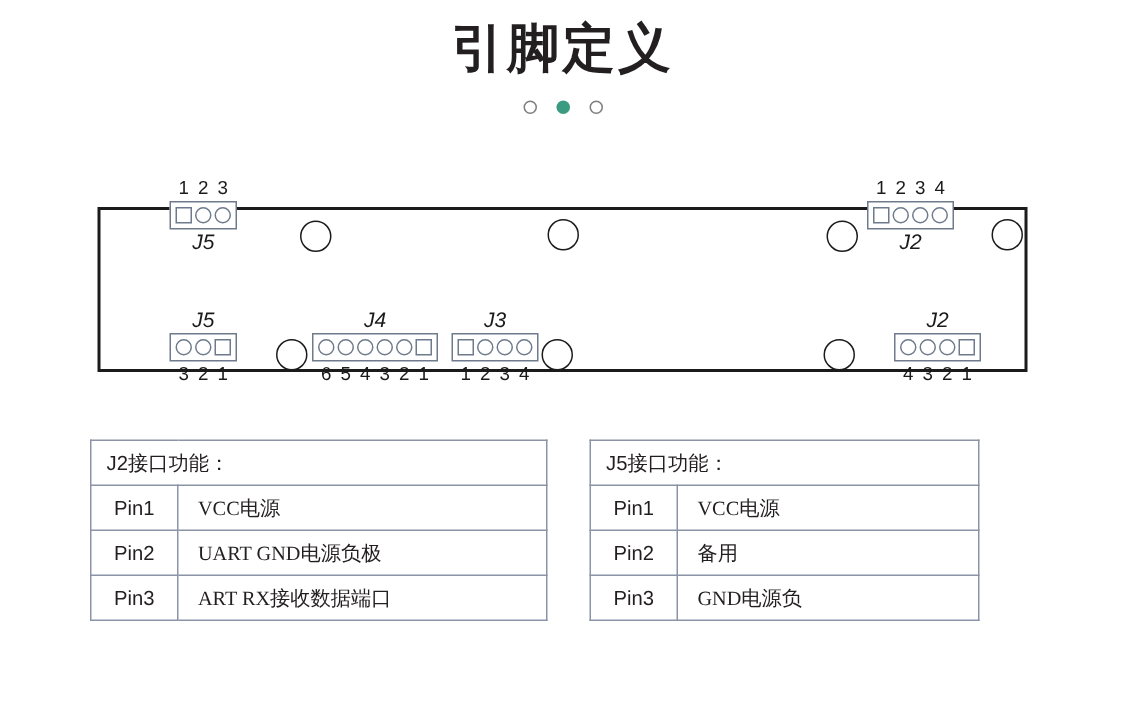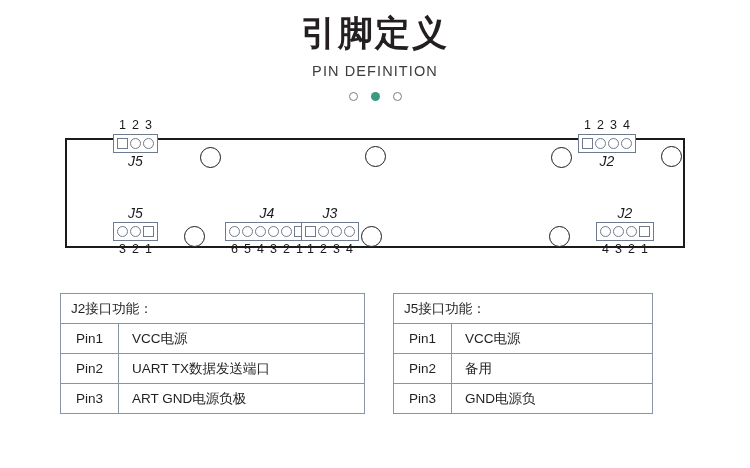--- a/index.html
+++ b/index.html
@@ -160,30 +160,30 @@
     padding-left: 10px;
     text-align: left;
   }
   .pin-table td.pin-col {
     width: 58px;
     text-align: center;
   }
   .pin-table td.desc-col {
     padding-left: 13px;
     text-align: left;
+    font-family: Liberation Serif, serif;
   }
   #table-j2 { left: 60px; top: 293px; width: 305px; }
   #table-j5 { left: 393px; top: 293px; width: 260px; }
 </style>
 </head>
 <body>
 
 <div id="header">
   <h1 id="title-cn">引脚定义</h1>
-  <div id="title-en">PIN DEFINITION</div>
   <div id="dots">
     <span class="dot hollow"></span>
     <span class="dot filled"></span>
     <span class="dot hollow"></span>
   </div>
 </div>
 
 <div id="pcb-wrap">
 
   <div id="pcb-board"></div>
@@ -234,21 +234,21 @@
       <span class="pad round"></span>
       <span class="pad square"></span>
     </div>
     <div class="pin-nums nums-below">
       <span>3</span>
       <span>2</span>
       <span>1</span>
     </div>
   </div>
 
-  <div class="conn" style="left:208px; top:93px;margin-left:17px;">
+  <div class="conn" style="left:208px; top:93px;">
     <div class="conn-label label-above">J4</div>
     <div class="conn-frame">
       <span class="pad round"></span>
       <span class="pad round"></span>
       <span class="pad round"></span>
       <span class="pad round"></span>
       <span class="pad round"></span>
       <span class="pad square"></span>
     </div>
     <div class="pin-nums nums-below">
@@ -299,25 +299,25 @@
   <tbody>
     <tr>
       <td class="head" colspan="2">J2接口功能：</td>
     </tr>
     <tr>
       <td class="pin-col">Pin1</td>
       <td class="desc-col">VCC电源</td>
     </tr>
     <tr>
       <td class="pin-col">Pin2</td>
-      <td class="desc-col">UART  TX数据发送端口</td>
+      <td class="desc-col">UART  GND电源负极</td>
     </tr>
     <tr>
       <td class="pin-col">Pin3</td>
-      <td class="desc-col">ART  GND电源负极</td>
+      <td class="desc-col">ART  RX接收数据端口</td>
     </tr>
   </tbody>
 </table>
 
 <table class="pin-table" id="table-j5">
   <tbody>
     <tr>
       <td class="head" colspan="2">J5接口功能：</td>
     </tr>
     <tr>

